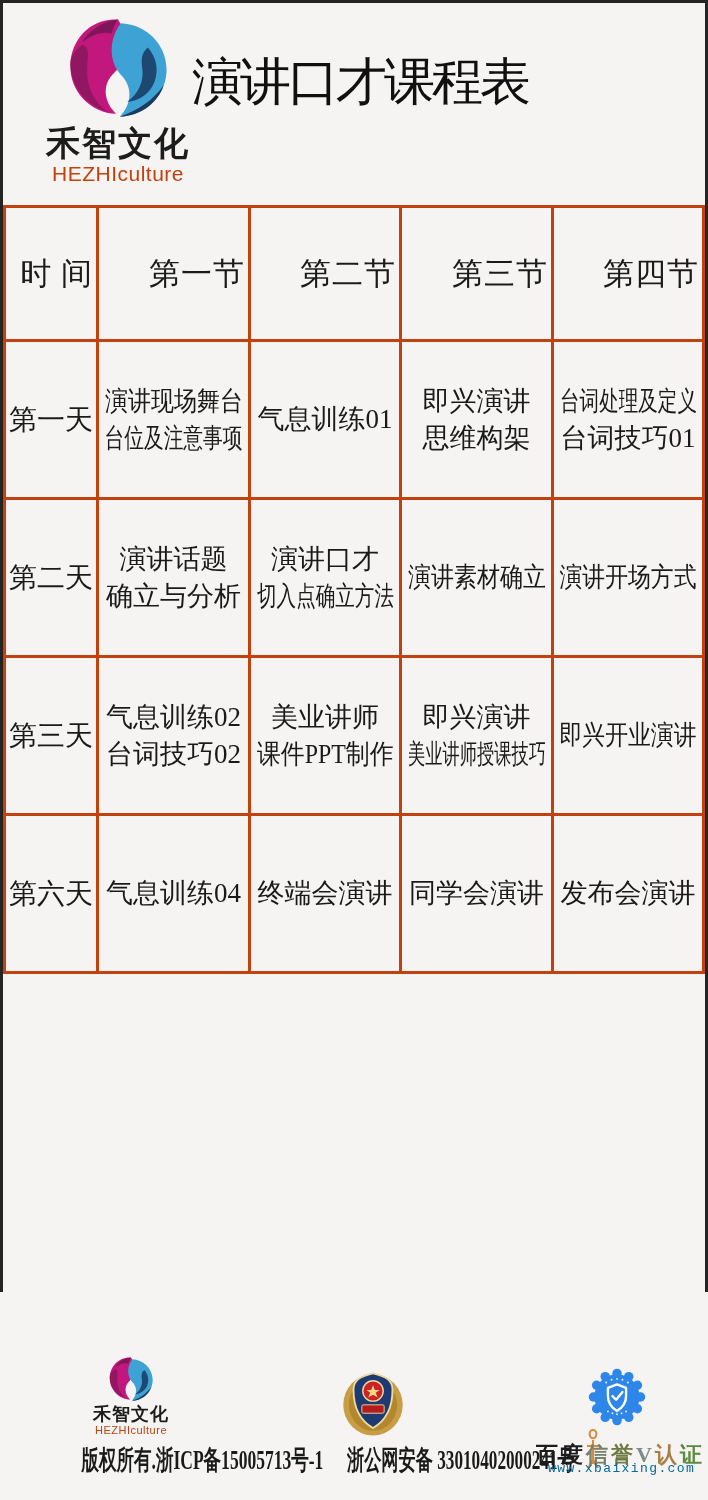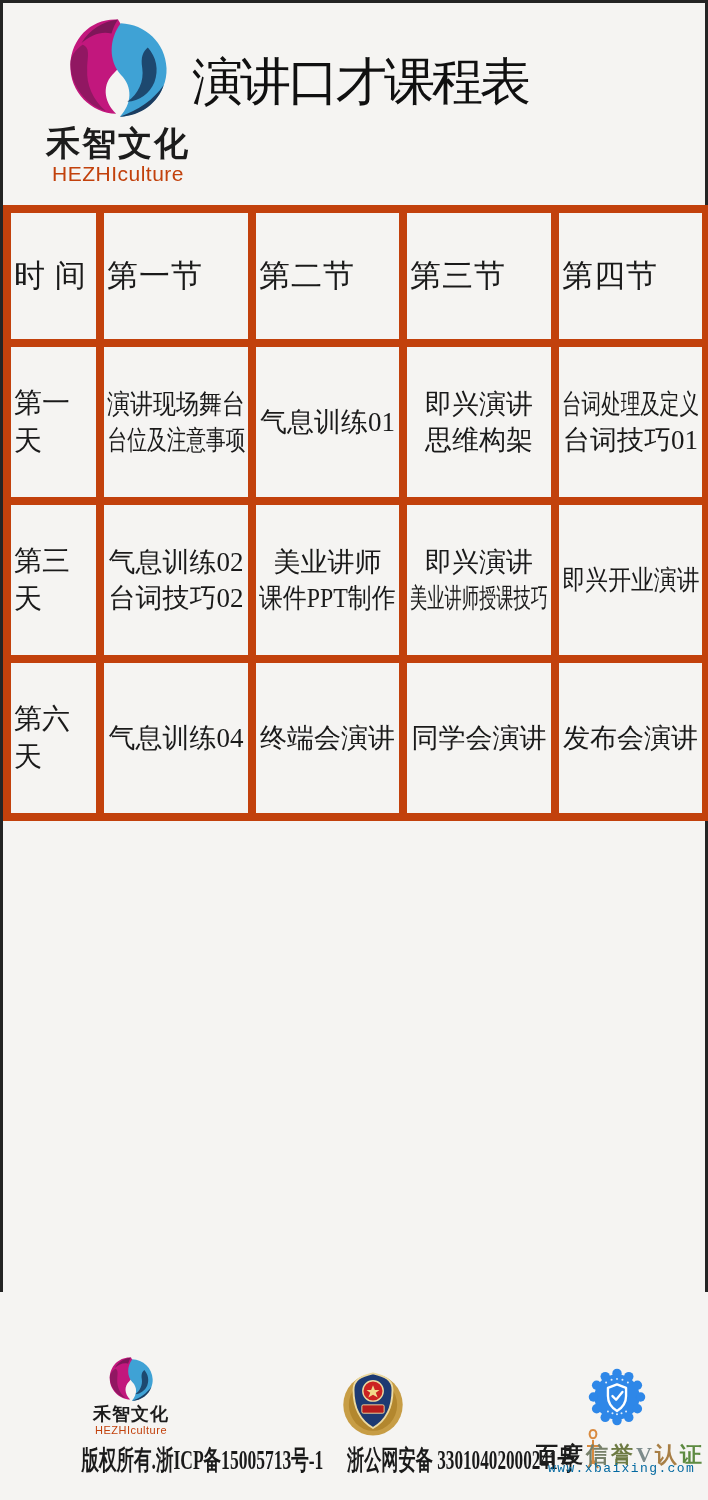--- a/index.html
+++ b/index.html
@@ -28,21 +28,21 @@
     position:absolute; left:192px; top:48px; width:510px;
     font-size:51px; letter-spacing:-3px; white-space:nowrap; color:#101010;
   }
   
   table.schedule {
     position:absolute; left:3px; top:205px;
     border-collapse:collapse; table-layout:fixed; width:699px;
     background:#f5f4f2;
   }
   table.schedule th, table.schedule td {
-    border:8px solid #c2410c; text-align:left; vertical-align:middle; padding:0 3px;
+    border:3px solid #c2410c; text-align:right; vertical-align:middle; padding:0 3px;
     font-weight:normal;
   }
   table.schedule thead tr { height:134px; }
   table.schedule tbody tr { height:158px; }
   th.col-head { font-size:31px; letter-spacing:1px; }
   td.day-cell { font-size:28px; }
   .lines { width:100%; display:flex; flex-direction:column; align-items:center; }
   .fitline { display:inline-block; white-space:nowrap; font-size:27px; line-height:1.35; }
   
   .brand-footer { position:absolute; left:66px; top:1355px; width:130px; text-align:center; }
@@ -168,20 +168,45 @@
           </div>
         </td>
         <td>
           <div class="lines">
             <span class="fitline" style="transform: scaleX(0.725); transform-origin: center center;">台词处理及定义</span>
             <span class="fitline">台词技巧01</span>
           </div>
         </td>
       </tr>
       <tr>
+        <td class="day-cell">第二天</td>
+        <td>
+          <div class="lines">
+            <span class="fitline">演讲话题</span>
+            <span class="fitline">确立与分析</span>
+          </div>
+        </td>
+        <td>
+          <div class="lines">
+            <span class="fitline">演讲口才</span>
+            <span class="fitline" style="transform: scaleX(0.725); transform-origin: center center;">切入点确立方法</span>
+          </div>
+        </td>
+        <td>
+          <div class="lines">
+            <span class="fitline" style="transform: scaleX(0.852); transform-origin: center center;">演讲素材确立</span>
+          </div>
+        </td>
+        <td>
+          <div class="lines">
+            <span class="fitline" style="transform: scaleX(0.846); transform-origin: center center;">演讲开场方式</span>
+          </div>
+        </td>
+      </tr>
+      <tr>
         <td class="day-cell">第三天</td>
         <td>
           <div class="lines">
             <span class="fitline">气息训练02</span>
             <span class="fitline">台词技巧02</span>
           </div>
         </td>
         <td>
           <div class="lines">
             <span class="fitline">美业讲师</span>

